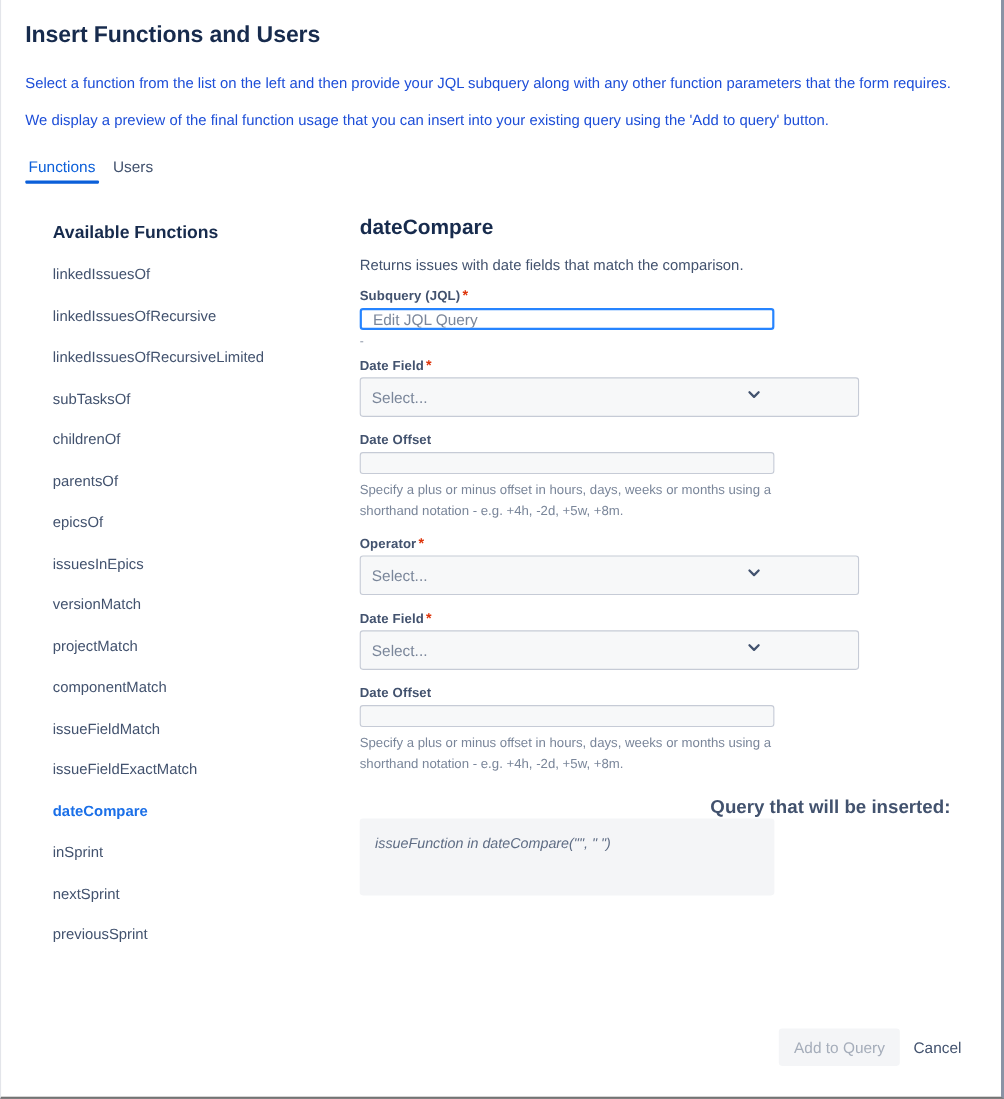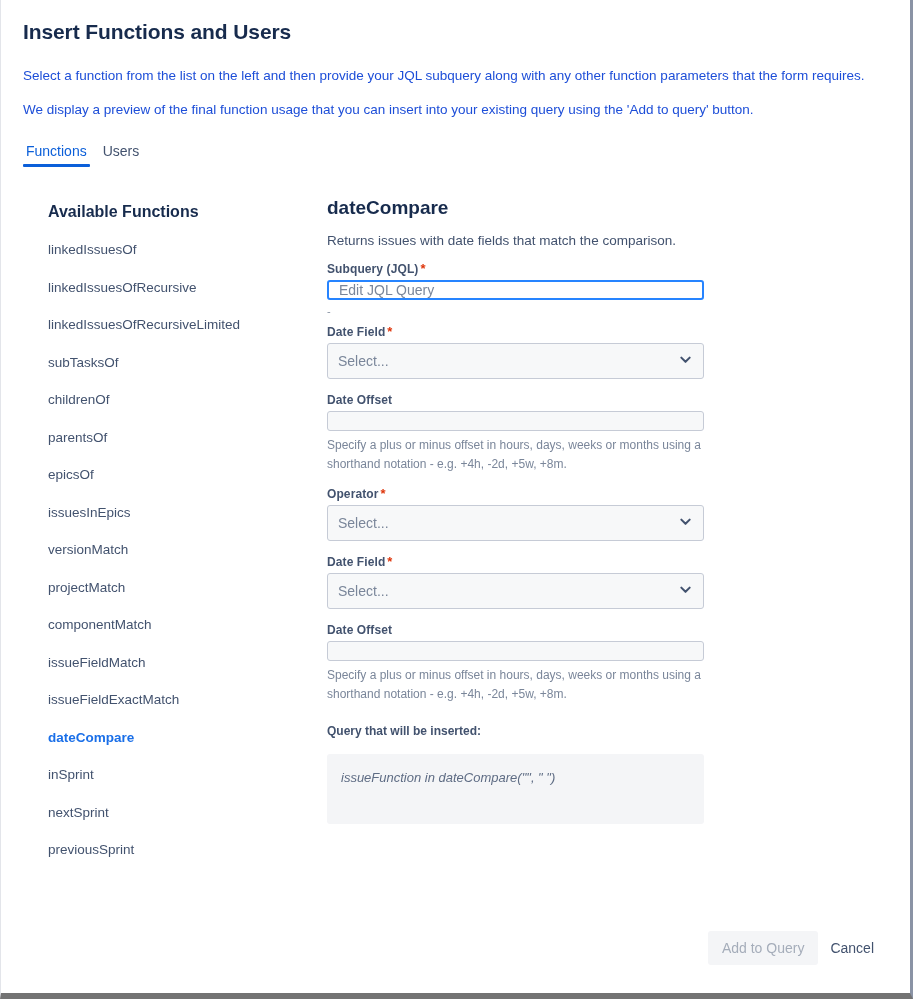--- a/index.html
+++ b/index.html
@@ -16,21 +16,21 @@
     overflow: hidden;
   }
 
   .page {
     position: relative;
     width: 913px;
     height: 999px;
     background: #fff;
     border-left: 1px solid #e3e5ea;
     border-right: 3px solid #8a93a5;
-    border-bottom: 6px solid #737373;
+    border-bottom: 2px solid #737373;
     overflow: hidden;
   }
 
   .inner {
     padding: 0 22px;
   }
 
   
   .dialog-title {
     font-size: 21px;
@@ -180,21 +180,21 @@
     height: 16px;
     line-height: 16px;
     margin: 3px 0 6px 0;
   }
 
   .select-wrap {
     position: relative;
     width: 377px;
   }
   .select-box {
-    width: 377px;
+    width: 454px;
     height: 36px;
     border: 1px solid #C6CBD6;
     border-radius: 3px;
     background: #F7F8F9;
     display: flex;
     align-items: center;
     padding: 0 10px;
     font-size: 14px;
     color: #7A869A;
     cursor: pointer;
@@ -213,24 +213,25 @@
     line-height: 1.55;
     color: #7A869A;
     width: 382px;
     margin: 5px 0 0 0;
   }
 
   .gap-14 { height: 14px; }
   .gap-20 { height: 20px; }
 
   .preview-label {
-    font-size: 12px;
+    font-size: 17px;
     font-weight: 700;
     color: #42526E;
-    margin: 0 0 16px 0;
+    margin: 0 0 0 0;
+    text-align: right;
   }
   .preview-box {
     width: 377px;
     height: 70px;
     background: #F4F5F7;
     border-radius: 3px;
     padding: 14px 14px;
   }
   .preview-code {
     font-style: italic;

